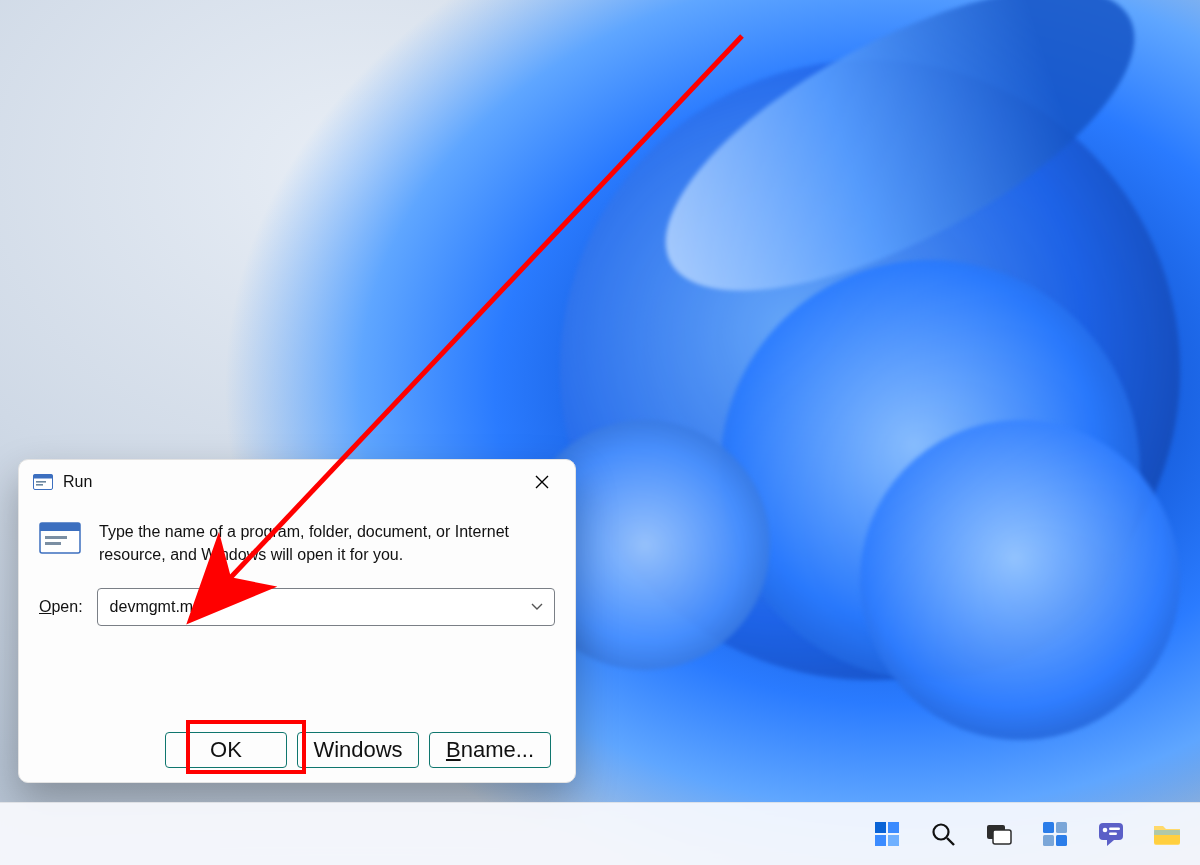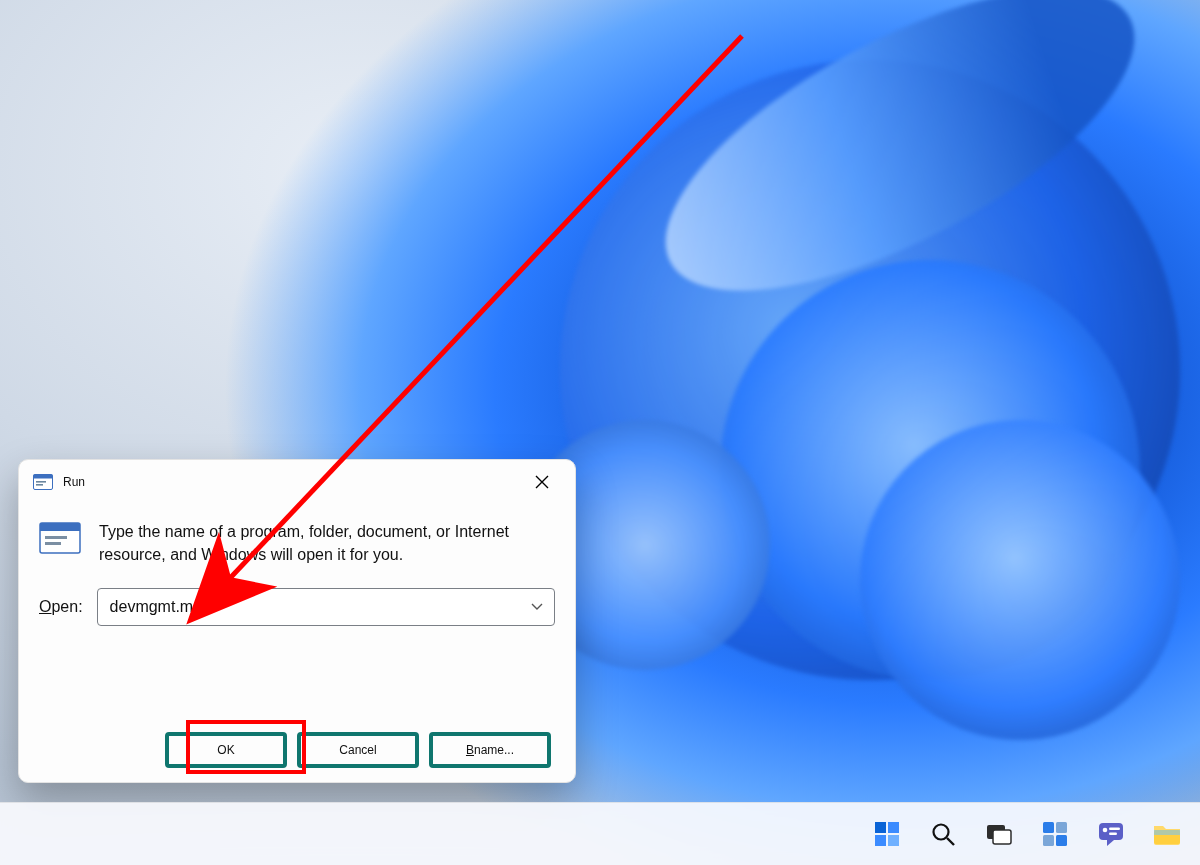--- a/index.html
+++ b/index.html
@@ -26,34 +26,34 @@
 
   
   .run-dialog{
     position:absolute;left:18px;top:459px;width:556px;height:322px;
     background:#fdfdfd;border-radius:10px;border:1px solid #e3e3e3;
     box-shadow:0 18px 40px rgba(0,0,0,.28);
     display:flex;flex-direction:column;
   }
   .titlebar{height:44px;display:flex;align-items:center;padding:0 10px 0 14px;}
   .title-ico{width:20px;height:16px;margin-right:10px;}
-  .title-text{flex:1;font-size:12px;color:#111;}
+  .title-text{flex:1;font-size:16px;color:#111;}
   .close-btn{width:46px;height:32px;border:none;background:transparent;display:flex;align-items:center;justify-content:center;border-radius:4px;cursor:pointer;}
   .body{padding:16px 20px 14px 20px;flex:1;display:flex;flex-direction:column;}
   .desc-row{display:flex;gap:18px;align-items:flex-start;margin-bottom:22px;}
   .body-ico{width:42px;height:34px;flex-shrink:0;margin-top:2px;}
   .desc-text{font-size:16px;color:#111;line-height:1.45;}
   .open-row{display:flex;align-items:center;gap:14px;margin-bottom:12px;}
   .open-label{font-size:16px;color:#111;}
   .open-label .ul{text-decoration:underline;}
   .combo{flex:1;height:36px;border:1px solid #7a7f86;border-radius:4px;display:flex;align-items:center;padding:0 6px 0 10px;background:#fff;position:relative;}
   .combo input{flex:1;border:none;outline:none;font-size:16px;background:transparent;color:#111;}
   .combo .chev{width:22px;height:22px;display:flex;align-items:center;justify-content:center;cursor:pointer;}
   .btn-row{display:flex;gap:10px;justify-content:flex-end;padding:0 4px;}
-  .btn{width:122px;height:36px;border:4px solid #0f766e;background:#fdfdfd;border-radius:4px;font-size:12px;color:#111;cursor:pointer;display:flex;align-items:center;justify-content:center;}
+  .btn{width:122px;height:36px;border:1px solid #0f766e;background:#fdfdfd;border-radius:4px;font-size:22px;color:#111;cursor:pointer;display:flex;align-items:center;justify-content:center;}
   .btn .ul{text-decoration:underline;}
   
   .annotate-ok{position:absolute;border:4px solid #ff0000;pointer-events:none;}
 
   
   .arrow-overlay{position:absolute;left:0;top:0;pointer-events:none;}
 </style>
 </head>
 <body>
 
@@ -100,21 +100,21 @@
             </svg>
         </div>
       </div>
     </div>
     <div style="flex:1"></div>
     <div class="btn-row">
       <button class="btn">
           <span>OK</span>
         </button>
       <button class="btn">
-          <span>Cancel</span>
+          <span>Windows</span>
         </button>
       <button class="btn">
           <span class="ul">B</span>
           <span>name...</span>
         </button>
     </div>
   </div>
 </div>
 
 <div class="annotate-ok" style="left:186px;top:720px;width:112px;height:46px;"></div>

